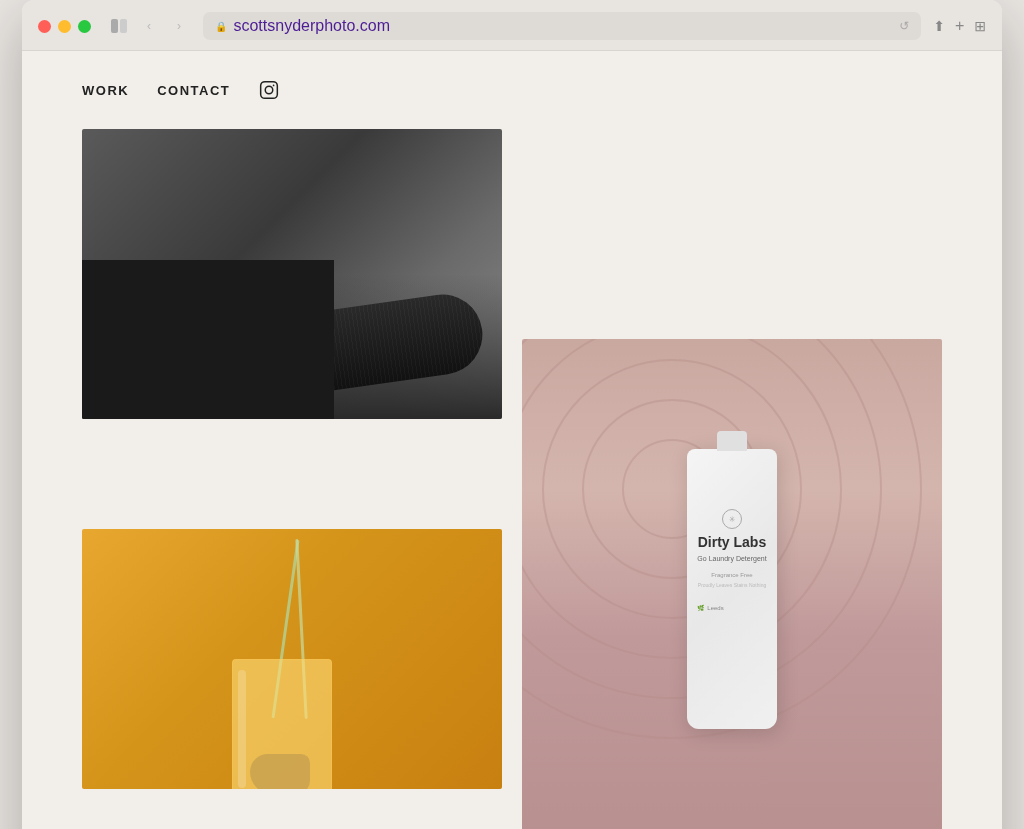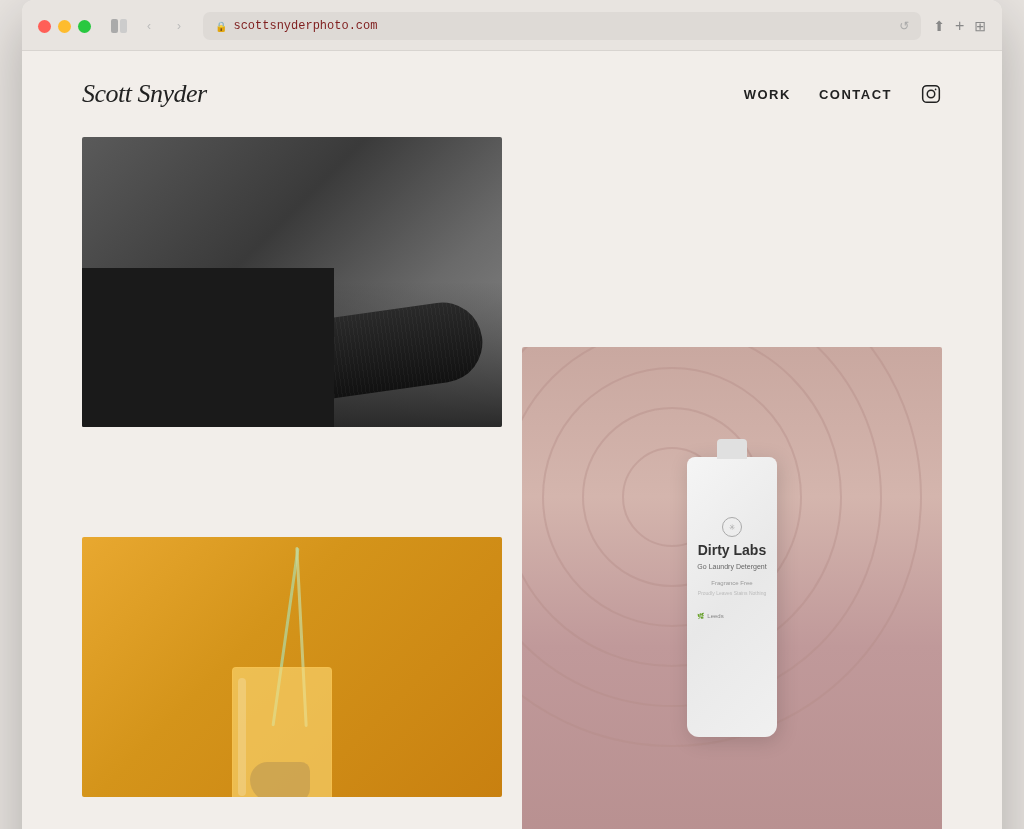--- a/index.html
+++ b/index.html
@@ -82,23 +82,22 @@
       gap: 6px;
       padding: 0 12px;
     }
 
     .url-lock-icon {
       color: #888;
       font-size: 10px;
     }
 
     .url-text {
-      font-size: 12px;
-      color: #7f1d1d;
-      font-family: Liberation Mono, monospace;
+      font-size: 16px;
+      color: #4c1d95;
     }
 
     .url-refresh {
       color: #999;
       font-size: 11px;
       margin-left: auto;
     }
 
     .browser-actions {
       display: flex;
@@ -441,21 +440,20 @@
     <div class="browser-actions">
       <span style="font-size:14px; color:#888;">⬆</span>
       <span style="font-size:16px; color:#888;">+</span>
       <span style="font-size:14px; color:#888;">⊞</span>
     </div>
   </div>
 
   <div class="website">
 
     <nav class="nav">
-      <div class="logo">Scott Snyder</div>
       <div class="nav-links">
         <a class="nav-link">WORK</a>
         <a class="nav-link">CONTACT</a>
         <div class="nav-instagram">
           <svg viewBox="0 0 24 24" fill="none" stroke="#222" stroke-width="1.8" stroke-linecap="round" stroke-linejoin="round">
             <rect x="2" y="2" width="20" height="20" rx="5" ry="5"></rect>
             <circle cx="12" cy="12" r="4.5"></circle>
             <circle cx="17.5" cy="6.5" r="1" fill="#222" stroke="none"></circle>
           </svg>
         </div>

